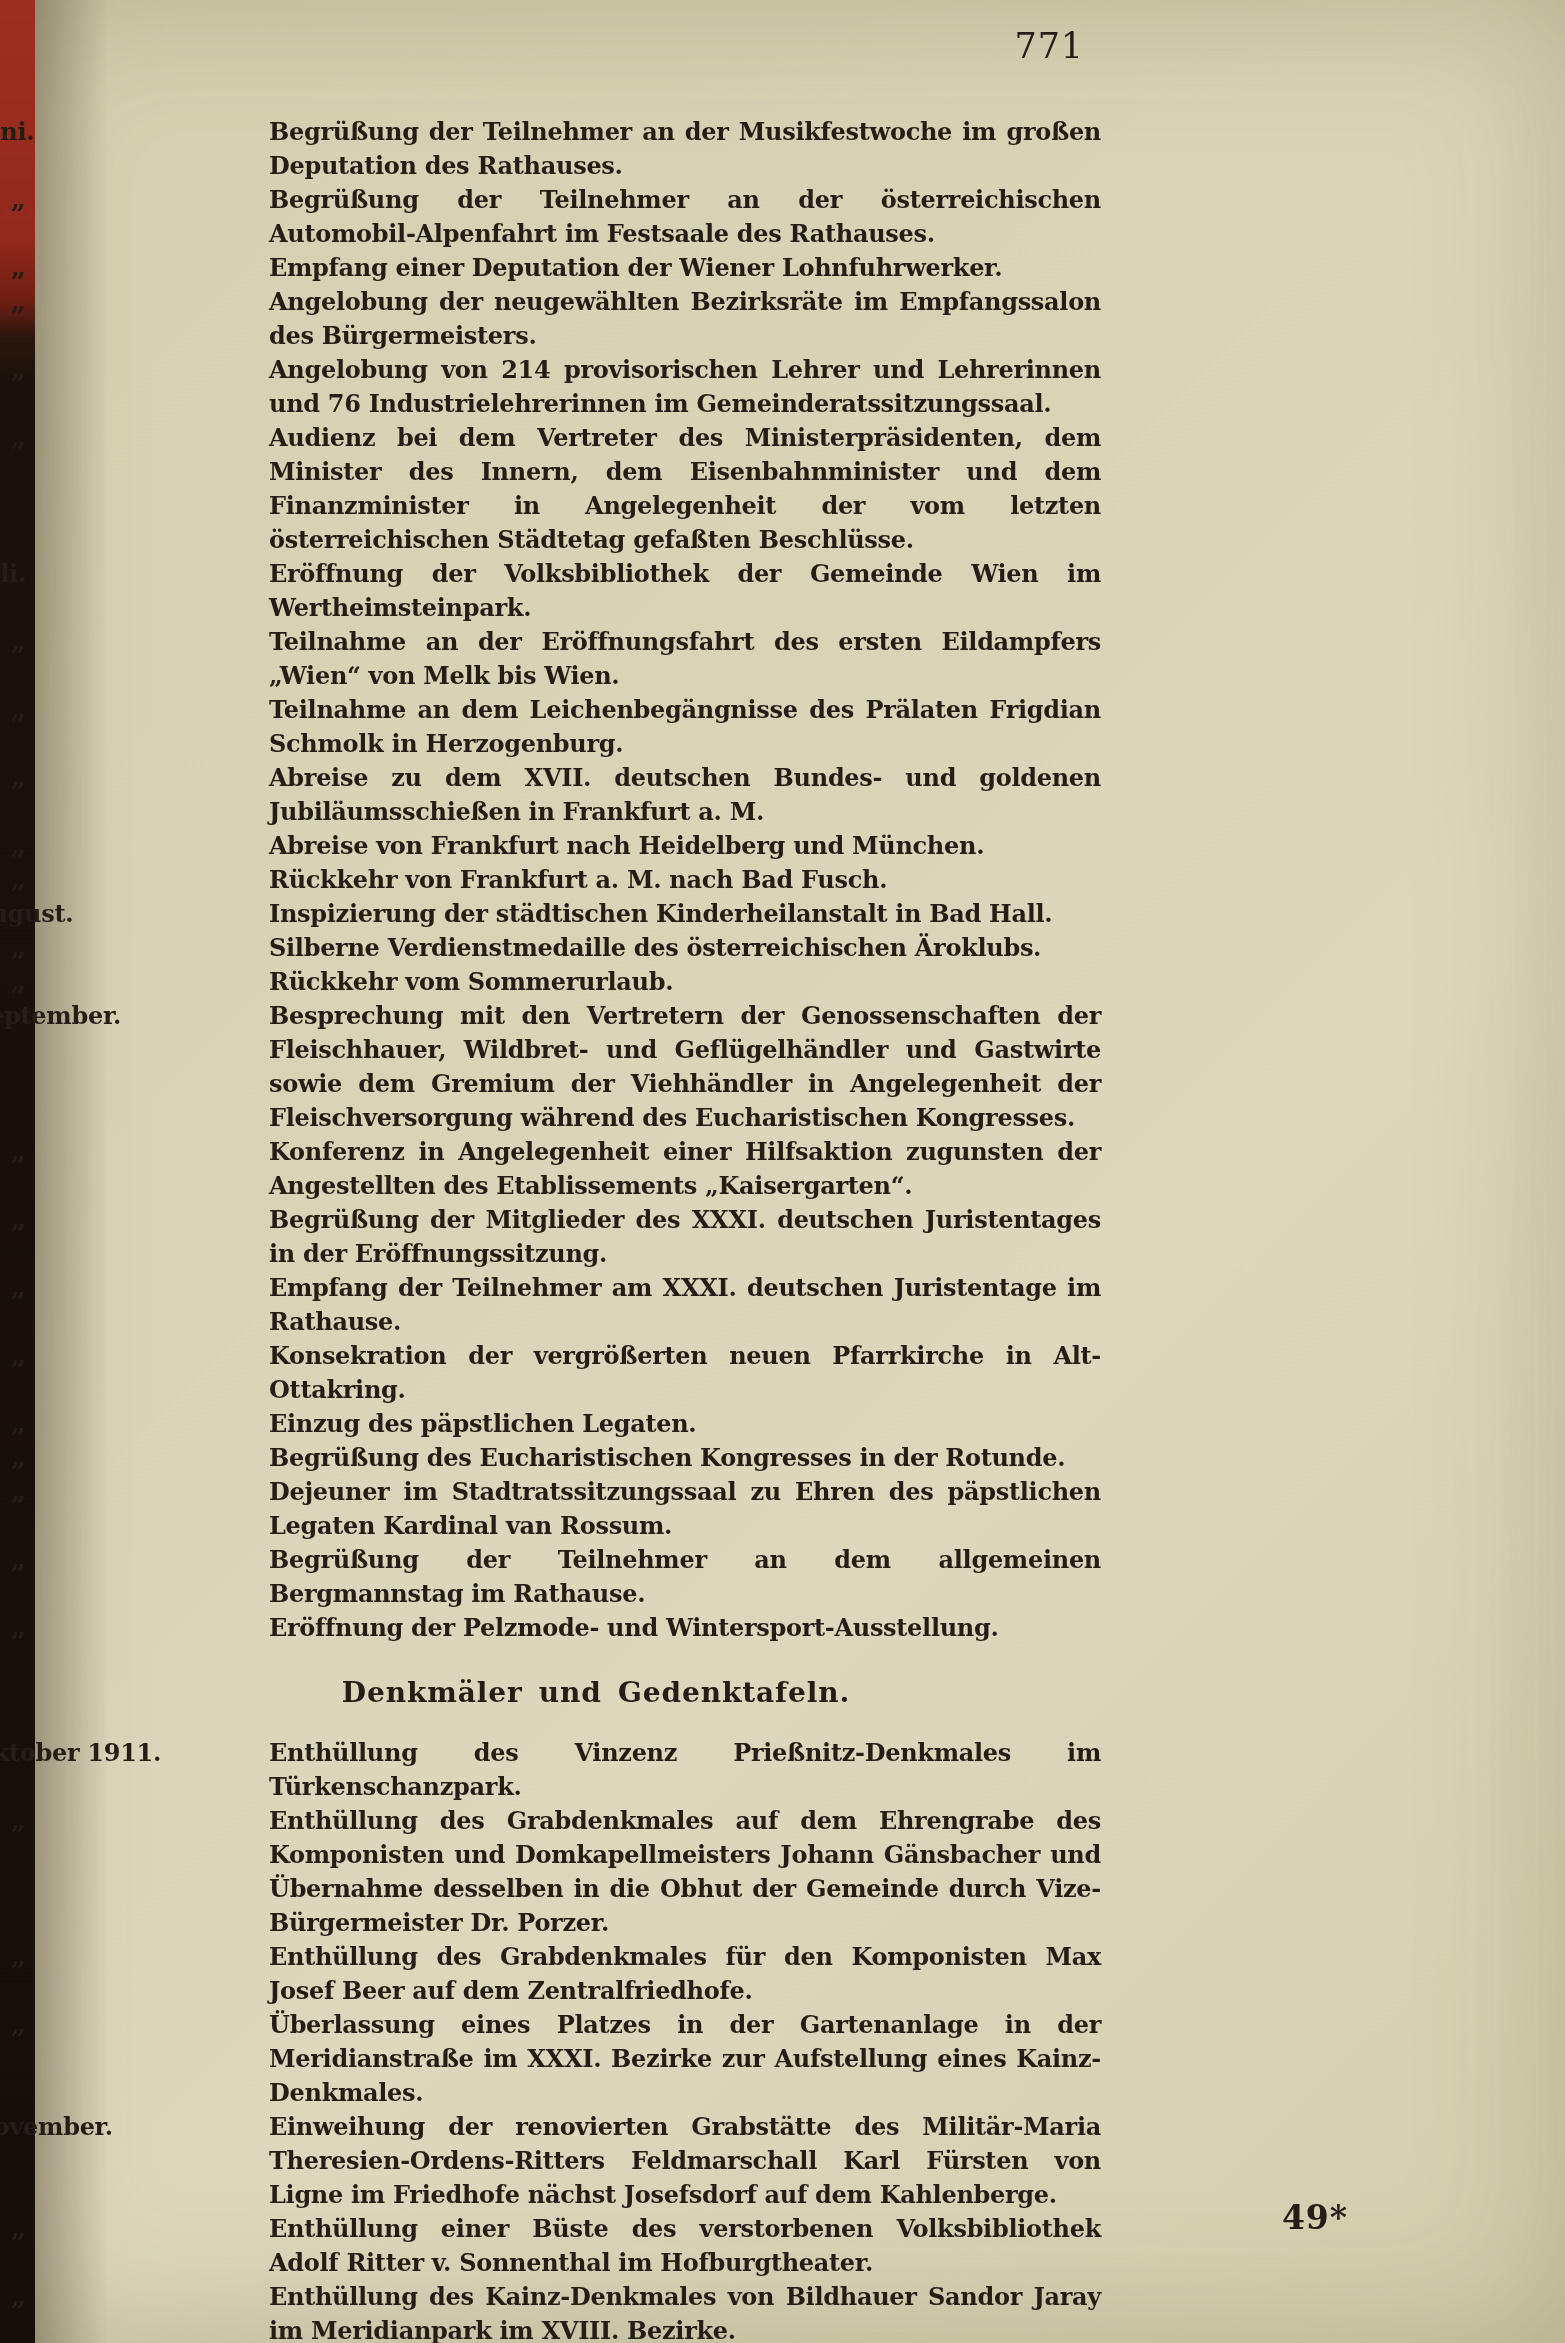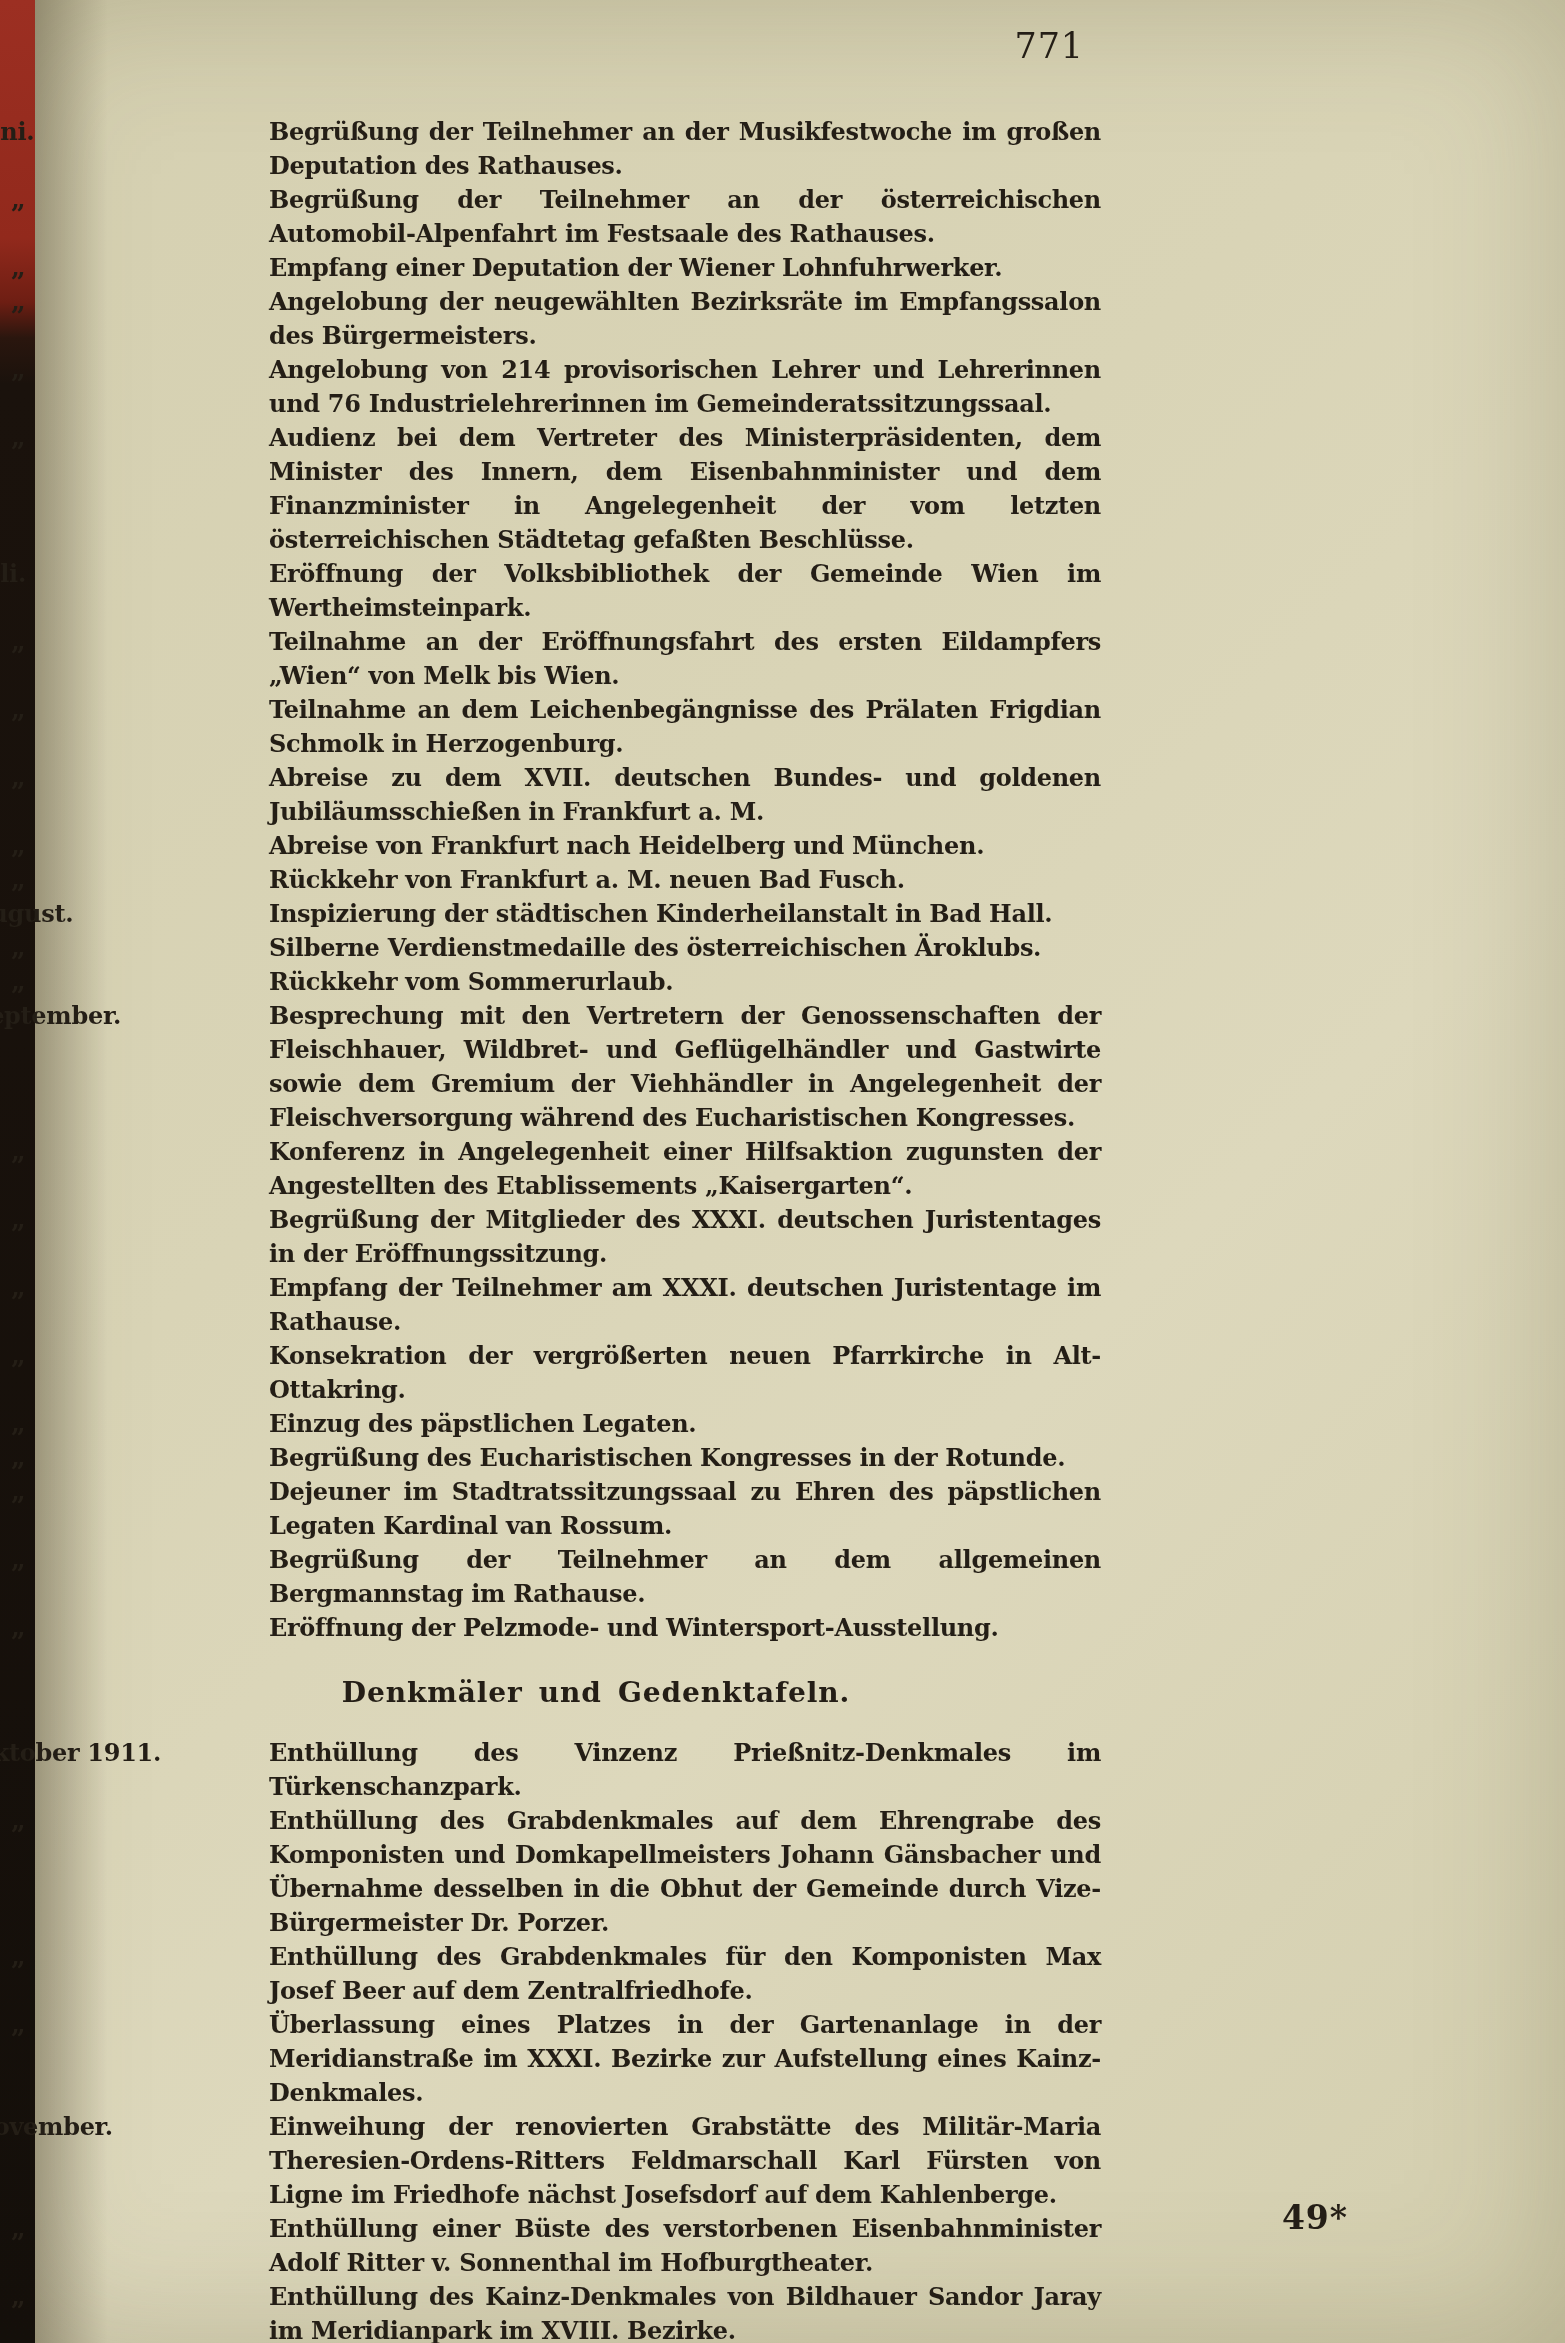--- a/index.html
+++ b/index.html
@@ -91,21 +91,21 @@
         <p class="entry"><span class="day">3.</span><span class="month">Juli.</span><span class="etext">Eröffnung der Volksbibliothek der Gemeinde Wien im Wertheimsteinpark.</span></p>
 
         <p class="entry"><span class="day">7.</span><span class="month ditto">„</span><span class="etext">Teilnahme an der Eröffnungsfahrt des ersten Eildampfers „Wien“ von Melk bis Wien.</span></p>
 
         <p class="entry"><span class="day">9.</span><span class="month ditto">„</span><span class="etext">Teilnahme an dem Leichenbegängnisse des Prälaten Frigdian Schmolk in Herzogenburg.</span></p>
 
         <p class="entry"><span class="day">12.</span><span class="month ditto">„</span><span class="etext">Abreise zu dem XVII. deutschen Bundes- und goldenen Jubiläumsschießen in Frankfurt a. M.</span></p>
 
         <p class="entry"><span class="day">17.</span><span class="month ditto">„</span><span class="etext">Abreise von Frankfurt nach Heidelberg und München.</span></p>
 
-        <p class="entry"><span class="day">19.</span><span class="month ditto">„</span><span class="etext">Rückkehr von Frankfurt a. M. neuen Bad Fusch.</span></p>
+        <p class="entry"><span class="day">19.</span><span class="month ditto">„</span><span class="etext">Rückkehr von Frankfurt a. M. nach Bad Fusch.</span></p>
 
         <p class="entry"><span class="day">11.</span><span class="month">August.</span><span class="etext">Inspizierung der städtischen Kinderheilanstalt in Bad Hall.</span></p>
 
         <p class="entry"><span class="day">27.</span><span class="month ditto">„</span><span class="etext">Silberne Verdienstmedaille des österreichischen Äroklubs.</span></p>
 
         <p class="entry"><span class="day">28.</span><span class="month ditto">„</span><span class="etext">Rückkehr vom Sommerurlaub.</span></p>
 
         <p class="entry"><span class="day">2.</span><span class="month">September.</span><span class="etext">Besprechung mit den Vertretern der Genossenschaften der Fleischhauer, Wildbret- und Geflügelhändler und Gastwirte sowie dem Gremium der Viehhändler in Angelegenheit der Fleischversorgung während des Eucharistischen Kongresses.</span></p>
 
         <p class="entry"><span class="day">3.</span><span class="month ditto">„</span><span class="etext">Konferenz in Angelegenheit einer Hilfsaktion zugunsten der Angestellten des Etablissements „Kaisergarten“.</span></p>
@@ -134,21 +134,21 @@
         <p class="entry"><span class="day">4.</span><span class="month">Oktober 1911.</span><span class="etext">Enthüllung des Vinzenz Prießnitz-Denkmales im Türkenschanzpark.</span></p>
 
         <p class="entry"><span class="day">8.</span><span class="month ditto">„</span><span class="etext">Enthüllung des Grabdenkmales auf dem Ehrengrabe des Komponisten und Domkapellmeisters Johann Gänsbacher und Übernahme desselben in die Obhut der Gemeinde durch Vize-Bürgermeister Dr. Porzer.</span></p>
 
         <p class="entry"><span class="day">22.</span><span class="month ditto">„</span><span class="etext">Enthüllung des Grabdenkmales für den Komponisten Max Josef Beer auf dem Zentralfriedhofe.</span></p>
 
         <p class="entry"><span class="day">31.</span><span class="month ditto">„</span><span class="etext">Überlassung eines Platzes in der Gartenanlage in der Meridianstraße im XXXI. Bezirke zur Aufstellung eines Kainz-Denkmales.</span></p>
 
         <p class="entry"><span class="day">2.</span><span class="month">November.</span><span class="etext">Einweihung der renovierten Grabstätte des Militär-Maria Theresien-Ordens-Ritters Feldmarschall Karl Fürsten von Ligne im Friedhofe nächst Josefsdorf auf dem Kahlenberge.</span></p>
 
-        <p class="entry"><span class="day">6.</span><span class="month ditto">„</span><span class="etext">Enthüllung einer Büste des verstorbenen Eisenbahnminister Adolf Ritter v. Sonnenthal im Hofburgtheater.</span></p>
+        <p class="entry"><span class="day">6.</span><span class="month ditto">„</span><span class="etext">Enthüllung einer Büste des verstorbenen Volksbibliothek Adolf Ritter v. Sonnenthal im Hofburgtheater.</span></p>
 
         <p class="entry"><span class="day">12.</span><span class="month ditto">„</span><span class="etext">Enthüllung des Kainz-Denkmales von Bildhauer Sandor Jaray im Meridianpark im XVIII. Bezirke.</span></p>
 
         <p class="entry"><span class="day">29.</span><span class="month">Dezember.</span><span class="etext">Verlängerung des Einsendungstermines der Projekte für das Dr. Karl Lueger-Denkmal bis 31. Mai 1912, 12 Uhr mittags.</span></p>
 
       </div>
 
   </div>
 
   <div class="signature-mark">49*</div>

